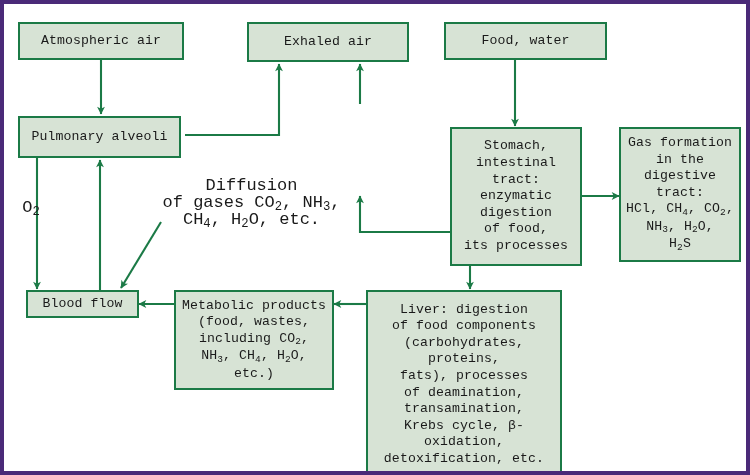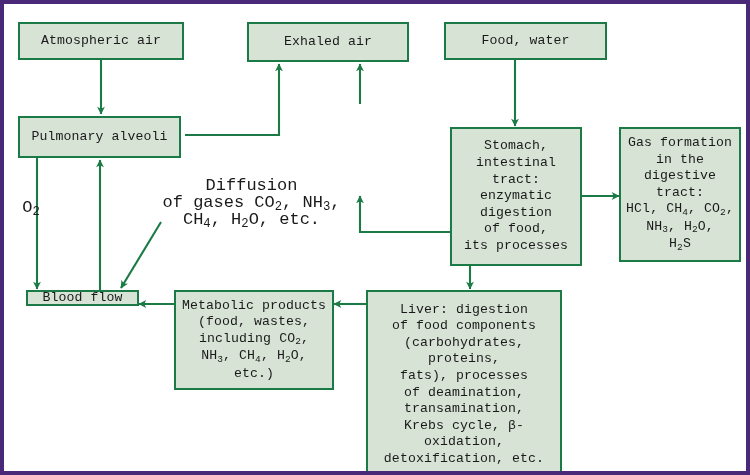--- a/index.html
+++ b/index.html
@@ -104,21 +104,21 @@
 
   <div class="box" style="left:615px;top:123px;width:122px;height:135px;">
     <span>Gas formation
 in the digestive
 tract:
 HCl, CH<sub>4</sub>, CO<sub>2</sub>,
 NH<sub>3</sub>, H<sub>2</sub>O,
 H<sub>2</sub>S</span>
   </div>
 
-  <div class="box" style="left:22px;top:286px;width:113px;height:16px;">
+  <div class="box" style="left:22px;top:286px;width:113px;height:28px;">
     <span>Blood flow</span>
   </div>
 
   <div class="box" style="left:170px;top:286px;width:160px;height:100px;">
     <span>Metabolic products
 (food, wastes,
 including CO<sub>2</sub>,
 NH<sub>3</sub>, CH<sub>4</sub>, H<sub>2</sub>O,
 etc.)</span>
   </div>

